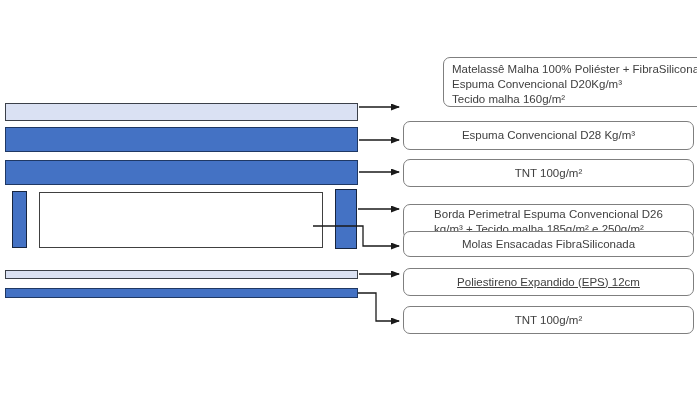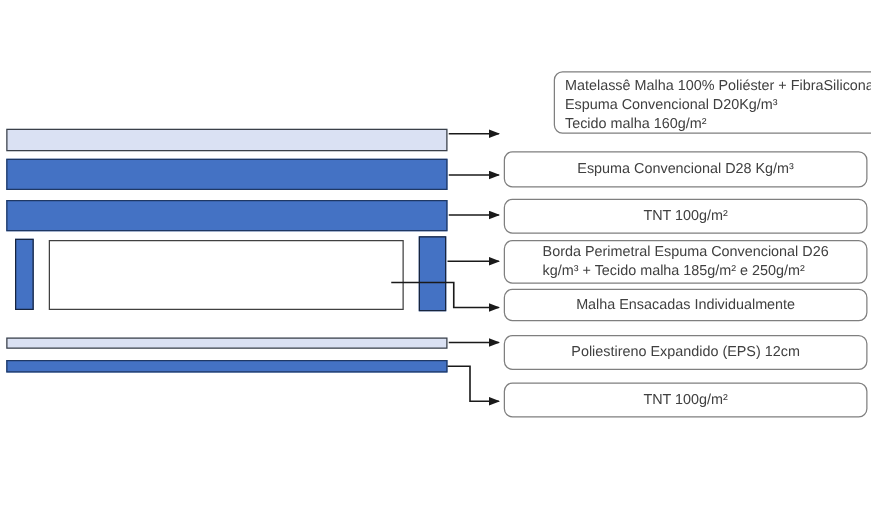--- a/index.html
+++ b/index.html
@@ -60,30 +60,30 @@
   </div>
 
   <div class="label-box" style="top:121px;height:29px;">
     <span class="txt">Espuma Convencional D28 Kg/m³</span>
   </div>
 
   <div class="label-box" style="top:159px;height:28px;">
     <span class="txt">TNT 100g/m²</span>
   </div>
 
-  <div class="label-box" style="top:192px;height:35px;">
+  <div class="label-box" style="top:204px;height:35px;">
     <span class="txt">Borda Perimetral Espuma Convencional D26
 kg/m³ + Tecido malha 185g/m² e 250g/m²</span>
   </div>
 
   <div class="label-box" style="top:231px;height:26px;">
-    <span class="txt">Malha Ensacadas Individualmente</span>
+    <span class="txt">Molas Ensacadas FibraSiliconada</span>
   </div>
 
-  <div class="label-box" style="top:268px;height:28px;">
+  <div class="label-box" style="top:268px;height:28px;text-decoration:underline;">
     <span class="txt">Poliestireno Expandido (EPS) 12cm</span>
   </div>
 
   <div class="label-box" style="top:306px;height:28px;">
     <span class="txt">TNT 100g/m²</span>
   </div>
 
   <svg class="connectors" viewBox="0 0 697 407">
     <defs>
       <marker id="ah" markerWidth="9" markerHeight="8" refX="8" refY="3.5" orient="auto" markerUnits="userSpaceOnUse">

